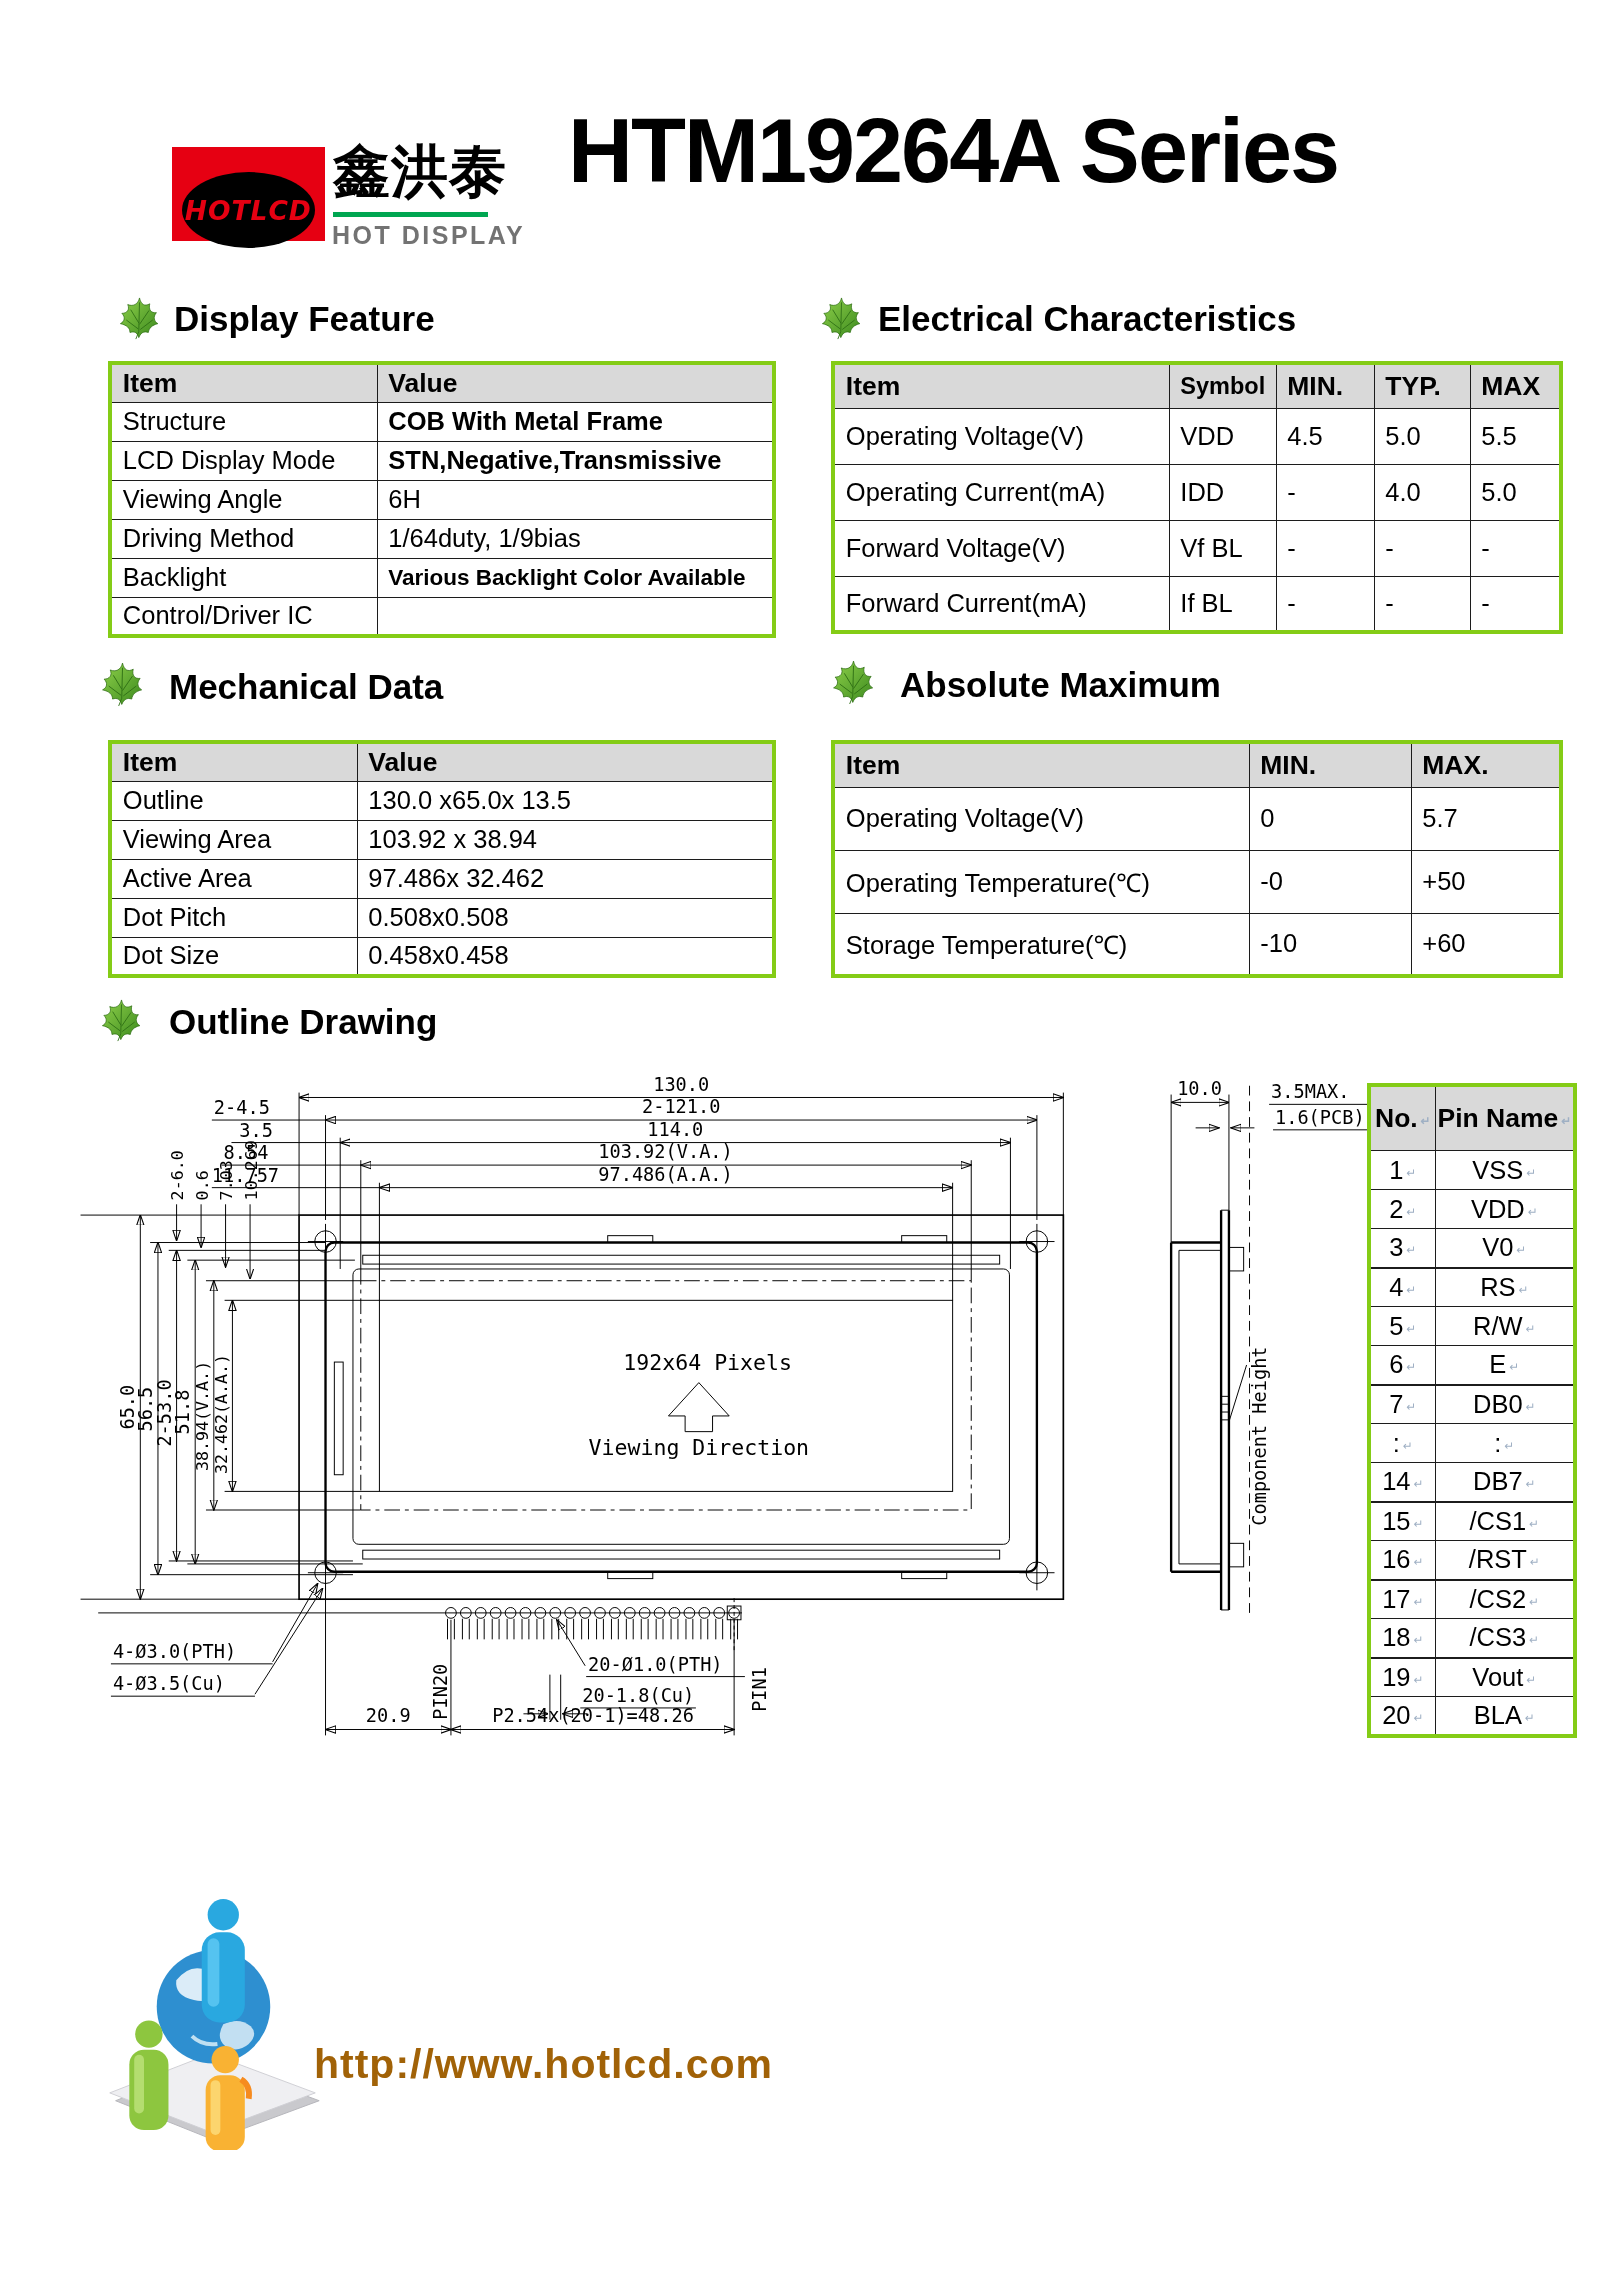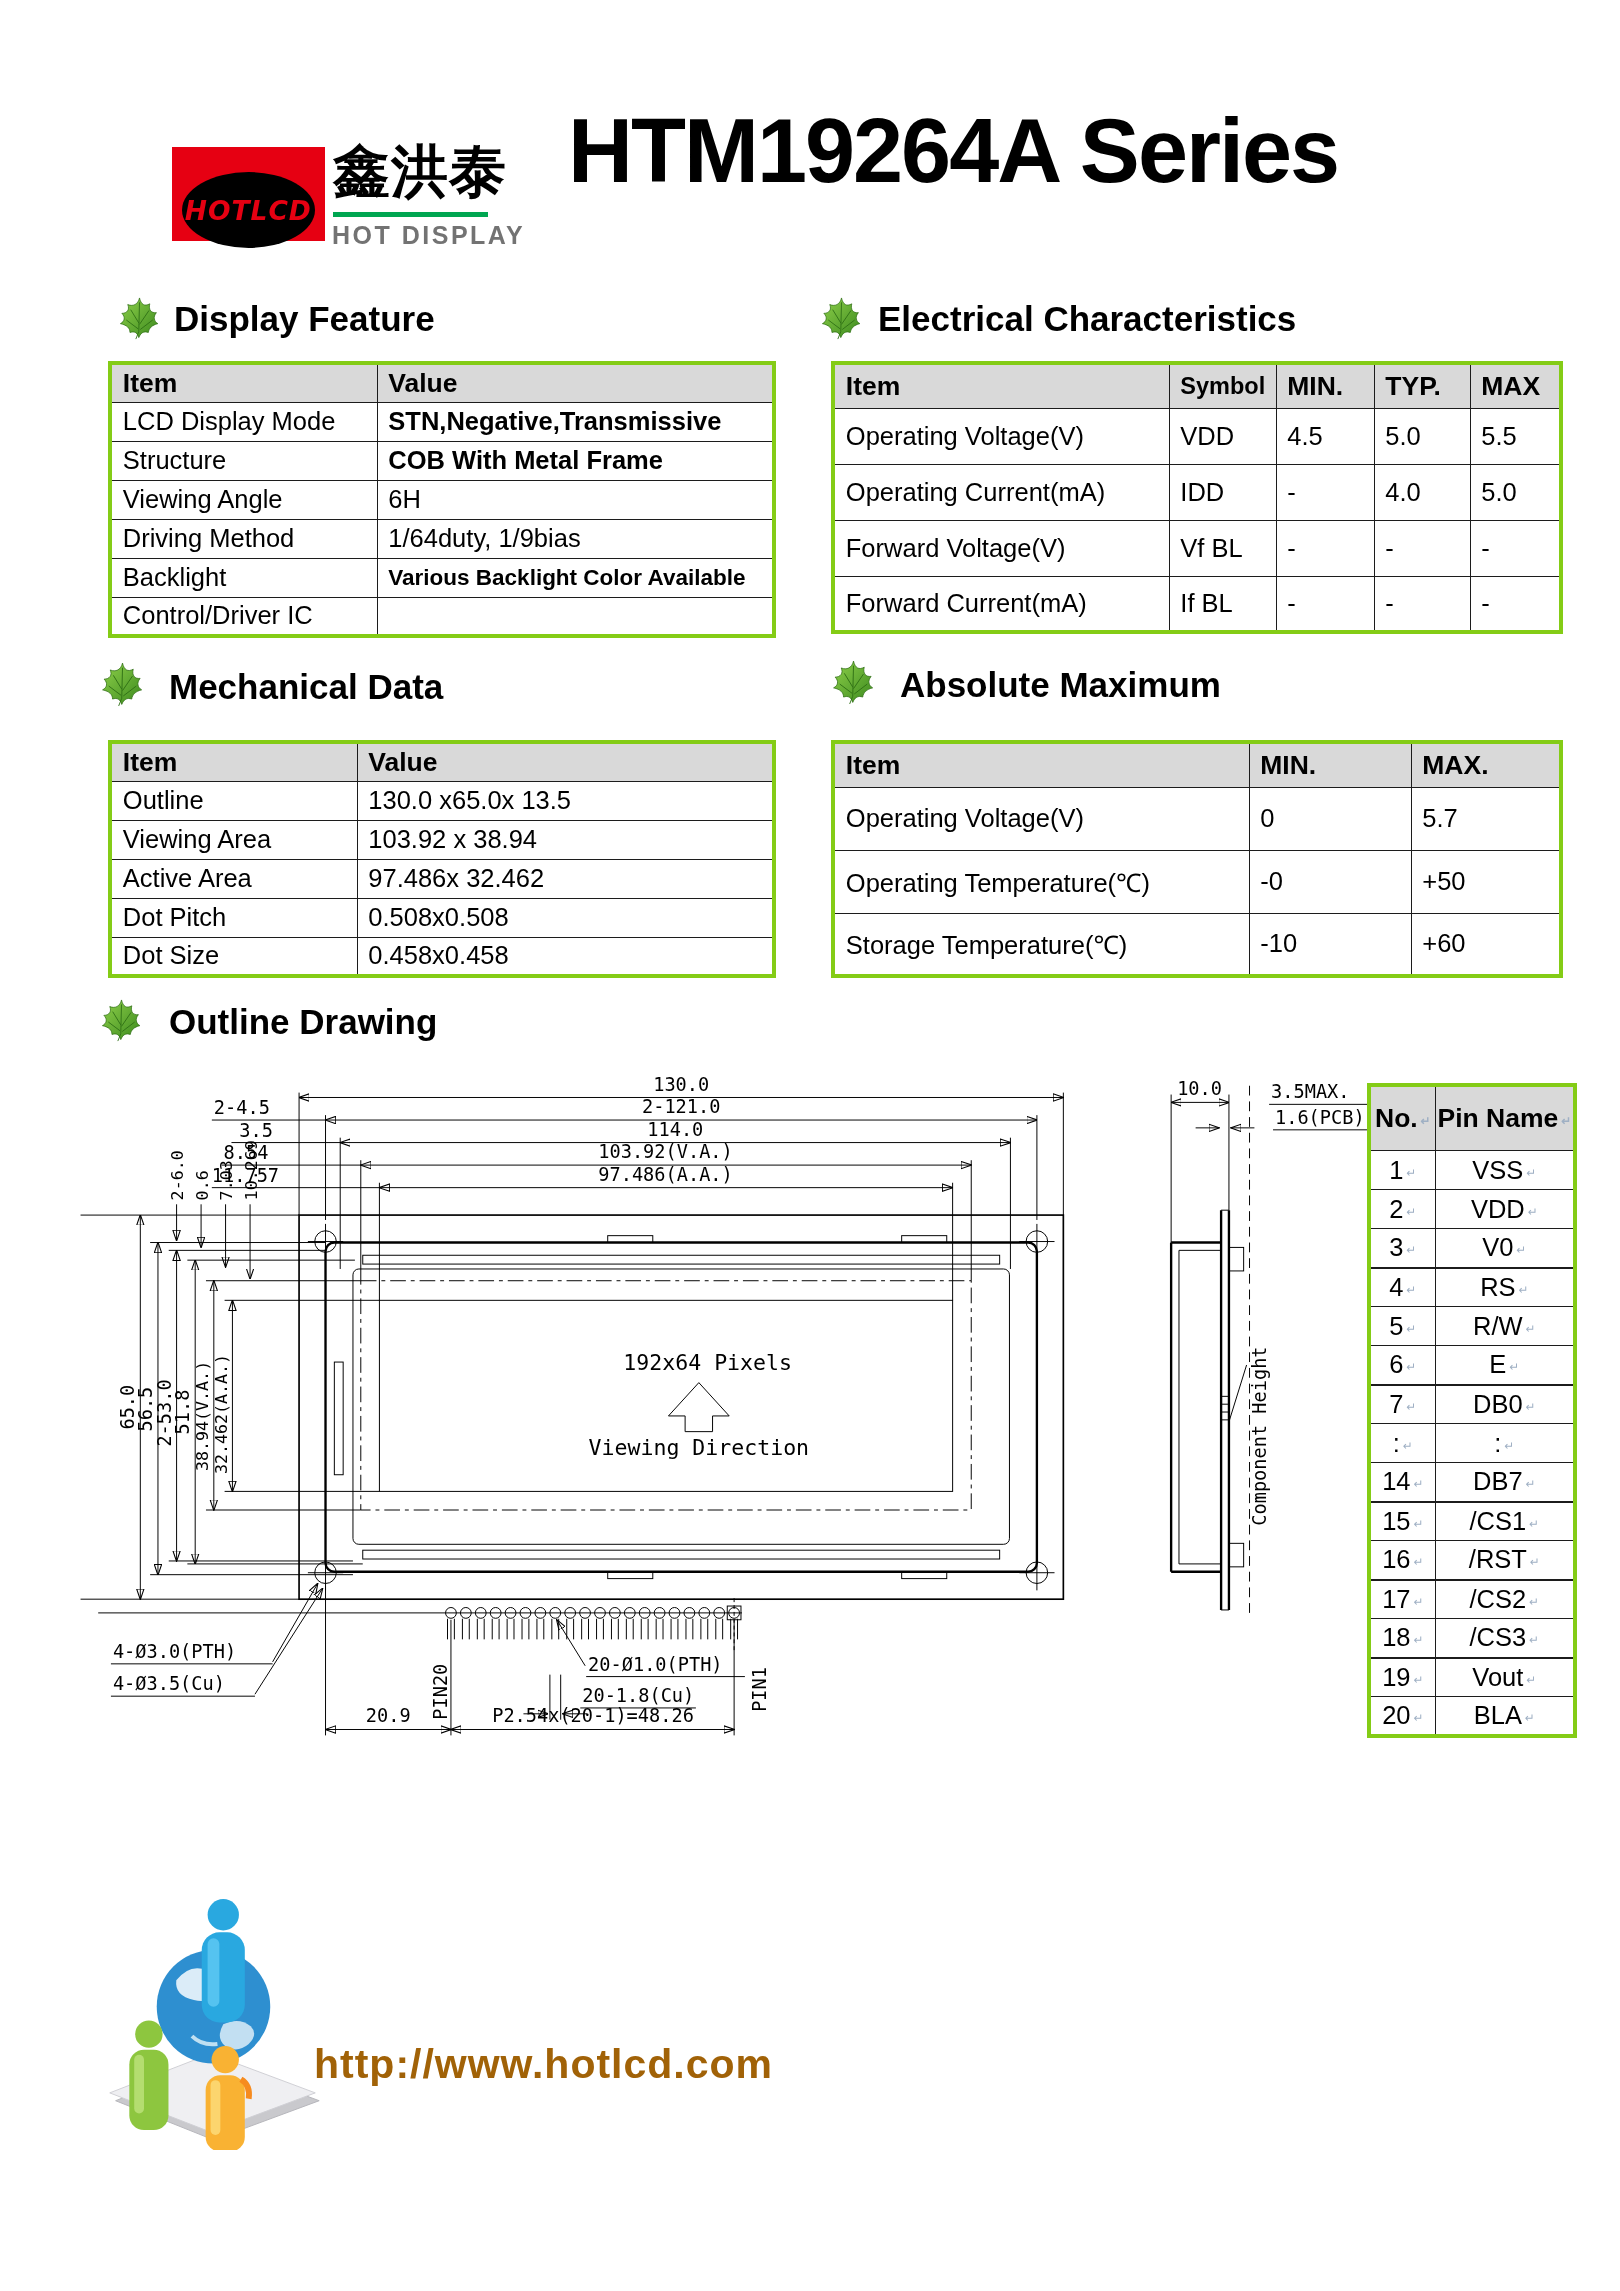--- a/index.html
+++ b/index.html
@@ -113,26 +113,26 @@
     <colgroup>
         <col style="width:267px">
         <col>
       </colgroup>
     <tbody>
         <tr class="hd">
       <th>Item</th>
       <th>Value</th>
     </tr>
     <tr>
+          <td>Structure</td>
+          <td class="b">COB With Metal Frame</td>
+        </tr>
+    <tr>
           <td>LCD Display Mode</td>
           <td class="b">STN,Negative,Transmissive</td>
-        </tr>
-    <tr>
-          <td>Structure</td>
-          <td class="b">COB With Metal Frame</td>
         </tr>
     <tr>
           <td>Viewing Angle</td>
           <td>6H</td>
         </tr>
     <tr>
           <td>Driving Method</td>
           <td>1/64duty, 1/9bias</td>
         </tr>
     <tr>

